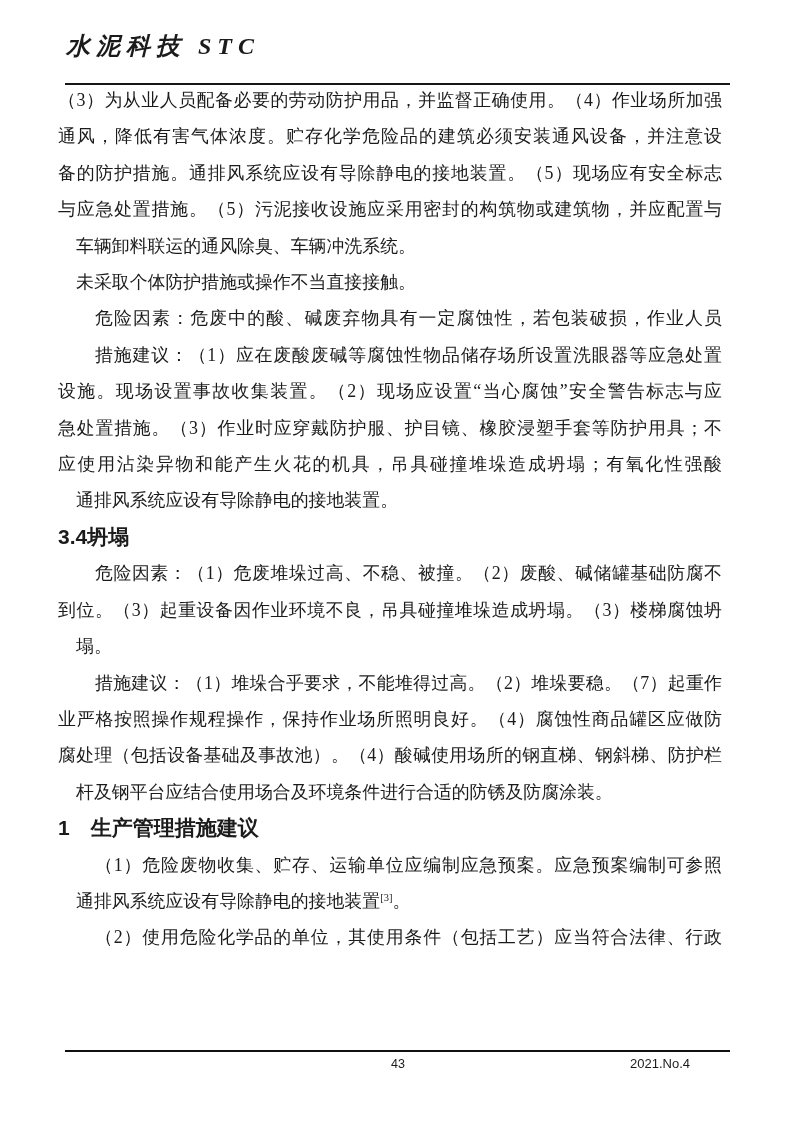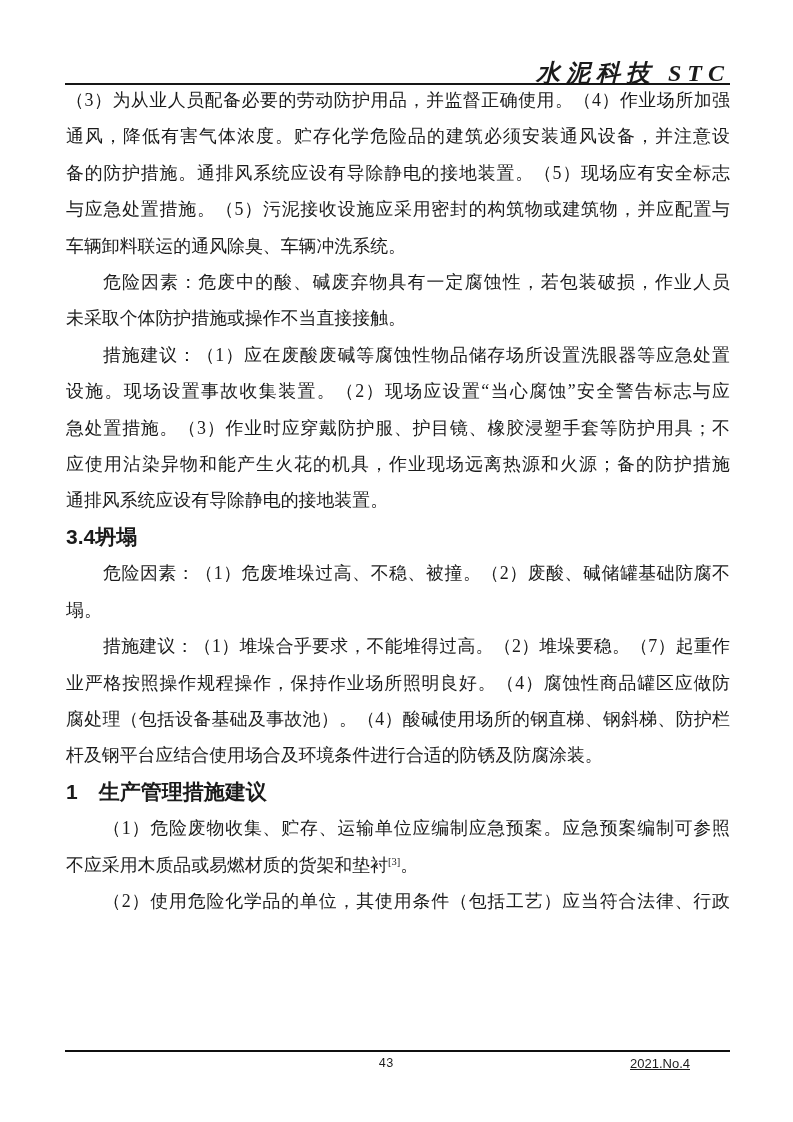--- a/index.html
+++ b/index.html
@@ -6,45 +6,46 @@
   .page{
     position:relative;
     width:793px;height:1122px;
     background:#ffffff;
     color:#1b1b1b;
     font-family:"Liberation Serif","DejaVu Serif",serif;
     overflow:hidden;
   }
   
   .header-title{
-    position:absolute;top:57px;left:66px;width:664px;
-    text-align:right;
+    position:absolute;top:30px;left:66px;width:664px;
+    text-align:left;
     font-size:24px;
     font-style:italic;
     font-weight:600;
     letter-spacing:6px;
     white-space:nowrap;
   }
   .header-rule{
     position:absolute;top:83px;left:65px;width:665px;
     border-top:2.5px solid #161616;
   }
   
   .body-text{
-    position:absolute;top:82px;left:66px;width:664px;
+    position:absolute;top:82px;left:58px;width:664px;
     font-size:17.9px;
     line-height:36.4px;
   }
   .line{
     text-align:justify;
     text-align-last:justify;
   }
   .line.end{
     text-align:left;
     text-align-last:left;
+    margin-left:18px;
   }
   .line.indent{
     text-indent:37px;
   }
   .heading{
     font-family:"Liberation Sans","DejaVu Sans",sans-serif;
     font-weight:700;
     font-size:21px;
     line-height:36.4px;
     text-align:left;
@@ -57,73 +58,73 @@
     vertical-align:baseline;
     position:relative;
     top:-0.55em;
   }
   
   .footer-rule{
     position:absolute;top:1050px;left:65px;width:665px;
     border-top:2.5px solid #101010;
   }
   .footer-page{
-    position:absolute;top:1057px;left:54px;width:664px;
+    position:absolute;top:1057px;left:66px;width:664px;
     text-align:center;
-    font-family:Liberation Mono, monospace;
+    font-family:Liberation Sans, sans-serif;
     font-size:12.5px;
   }
   .footer-issue{
     position:absolute;top:1056px;left:66px;width:624px;
     text-align:right;
     font-family:"Liberation Sans","DejaVu Sans",sans-serif;
     font-size:13px;
-    text-decoration:underline;
   }
 </style>
 </head>
 <body>
 
 <div class="page">
 
   <div class="header-title">水泥科技 STC</div>
   <div class="header-rule"></div>
 
   <div class="body-text">
 
     <div class="line">（3）为从业人员配备必要的劳动防护用品，并监督正确使用。（4）作业场所加强</div>
     <div class="line">通风，降低有害气体浓度。贮存化学危险品的建筑必须安装通风设备，并注意设</div>
     <div class="line">备的防护措施。通排风系统应设有导除静电的接地装置。（5）现场应有安全标志</div>
     <div class="line">与应急处置措施。（5）污泥接收设施应采用密封的构筑物或建筑物，并应配置与</div>
     <div class="line end">车辆卸料联运的通风除臭、车辆冲洗系统。</div>
 
 
+    <div class="line end">未采取个体防护措施或操作不当直接接触。</div>
     <div class="line indent">危险因素：危废中的酸、碱废弃物具有一定腐蚀性，若包装破损，作业人员</div>
-    <div class="line end">未采取个体防护措施或操作不当直接接触。</div>
 
     <div class="line indent">措施建议：（1）应在废酸废碱等腐蚀性物品储存场所设置洗眼器等应急处置</div>
     <div class="line">设施。现场设置事故收集装置。（2）现场应设置“当心腐蚀”安全警告标志与应</div>
     <div class="line">急处置措施。（3）作业时应穿戴防护服、护目镜、橡胶浸塑手套等防护用具；不</div>
-    <div class="line">应使用沾染异物和能产生火花的机具，作业现场远离热源和火源；备的防护措施</div>
+    <div class="line">应使用沾染异物和能产生火花的机具，吊具碰撞堆垛造成坍塌；有氧化性强酸</div>
     <div class="line end">通排风系统应设有导除静电的接地装置。</div>
 
     <div class="heading">3.4坍塌</div>
 
     <div class="line indent">危险因素：（1）危废堆垛过高、不稳、被撞。（2）废酸、碱储罐基础防腐不</div>
+    <div class="line">到位。（3）起重设备因作业环境不良，吊具碰撞堆垛造成坍塌。（3）楼梯腐蚀坍</div>
     <div class="line end">塌。</div>
 
     <div class="line indent">措施建议：（1）堆垛合乎要求，不能堆得过高。（2）堆垛要稳。（7）起重作</div>
     <div class="line">业严格按照操作规程操作，保持作业场所照明良好。（4）腐蚀性商品罐区应做防</div>
     <div class="line">腐处理（包括设备基础及事故池）。（4）酸碱使用场所的钢直梯、钢斜梯、防护栏</div>
     <div class="line end">杆及钢平台应结合使用场合及环境条件进行合适的防锈及防腐涂装。</div>
 
     <div class="heading">1　生产管理措施建议</div>
 
     <div class="line indent">（1）危险废物收集、贮存、运输单位应编制应急预案。应急预案编制可参照</div>
-    <div class="line end"><span>不应采用木质品或易燃材质的货架和垫衬</span><sup class="ref">[3]</sup><span>。</span></div>
+    <div class="line end"><span>通排风系统应设有导除静电的接地装置</span><sup class="ref">[3]</sup><span>。</span></div>
 
     <div class="line indent">（2）使用危险化学品的单位，其使用条件（包括工艺）应当符合法律、行政</div>
 
   </div>
 
   <div class="footer-rule"></div>
   <div class="footer-page">43</div>
   <div class="footer-issue">2021.No.4</div>
 
 </div>

